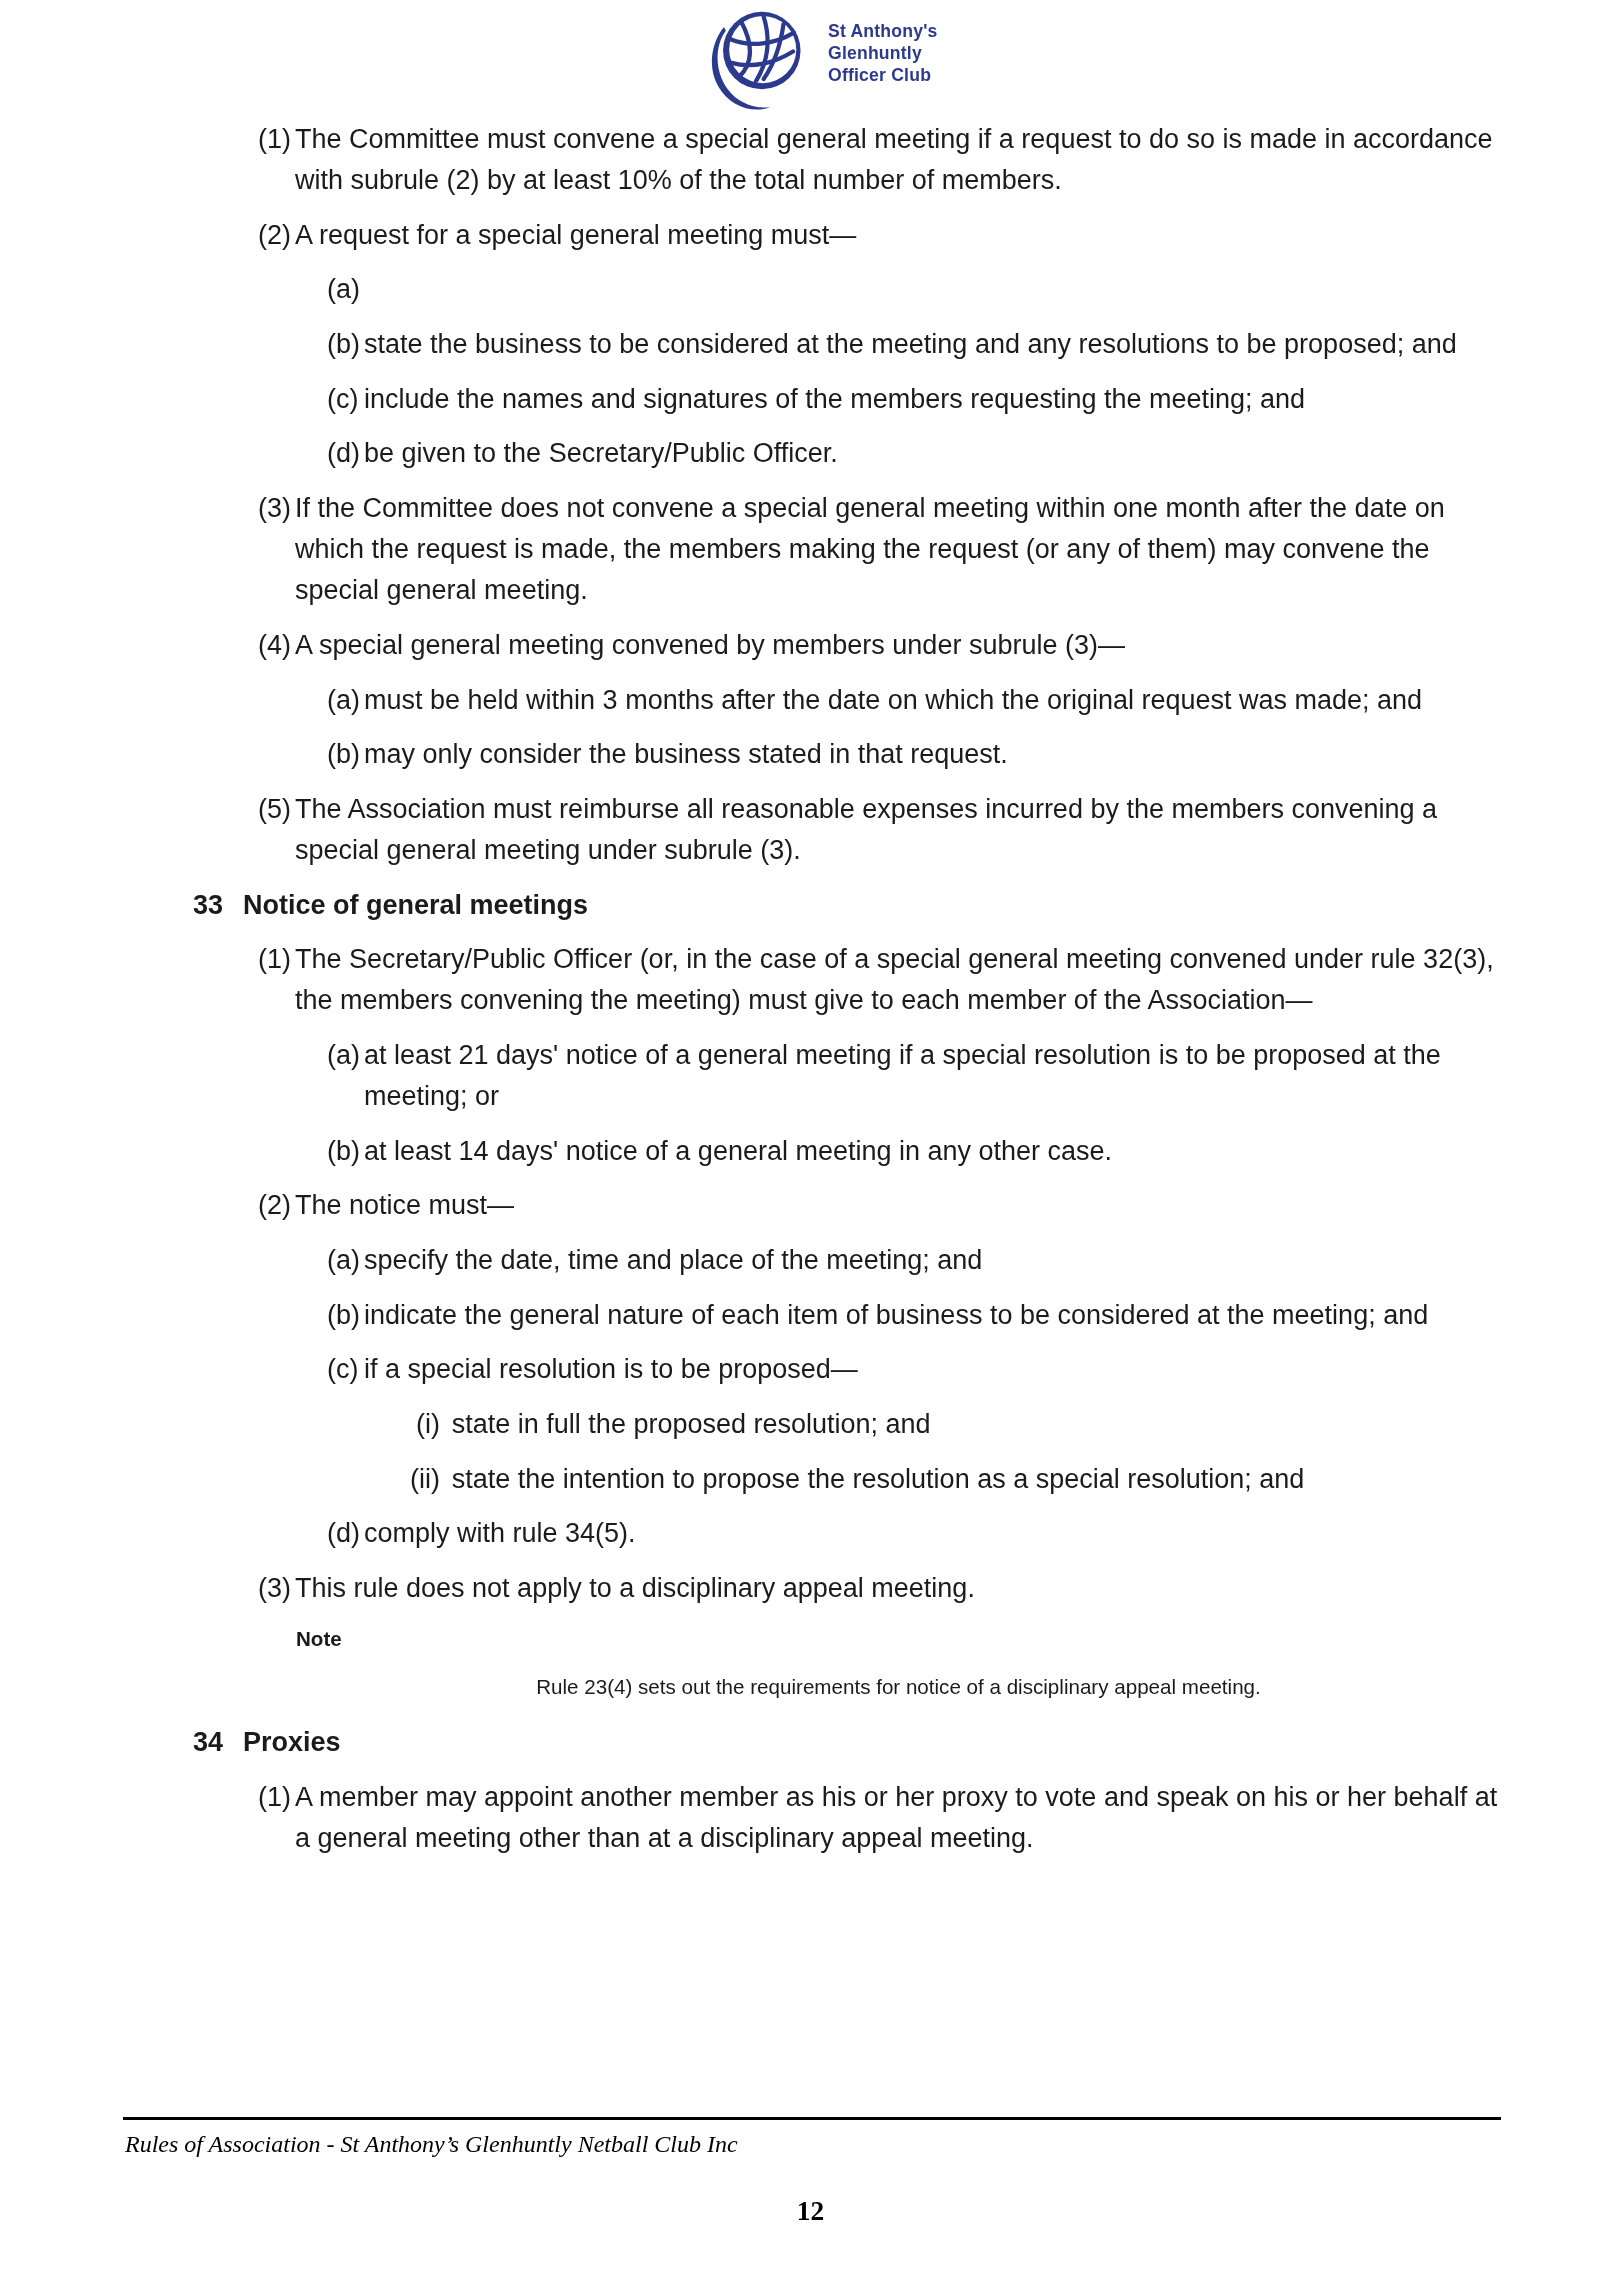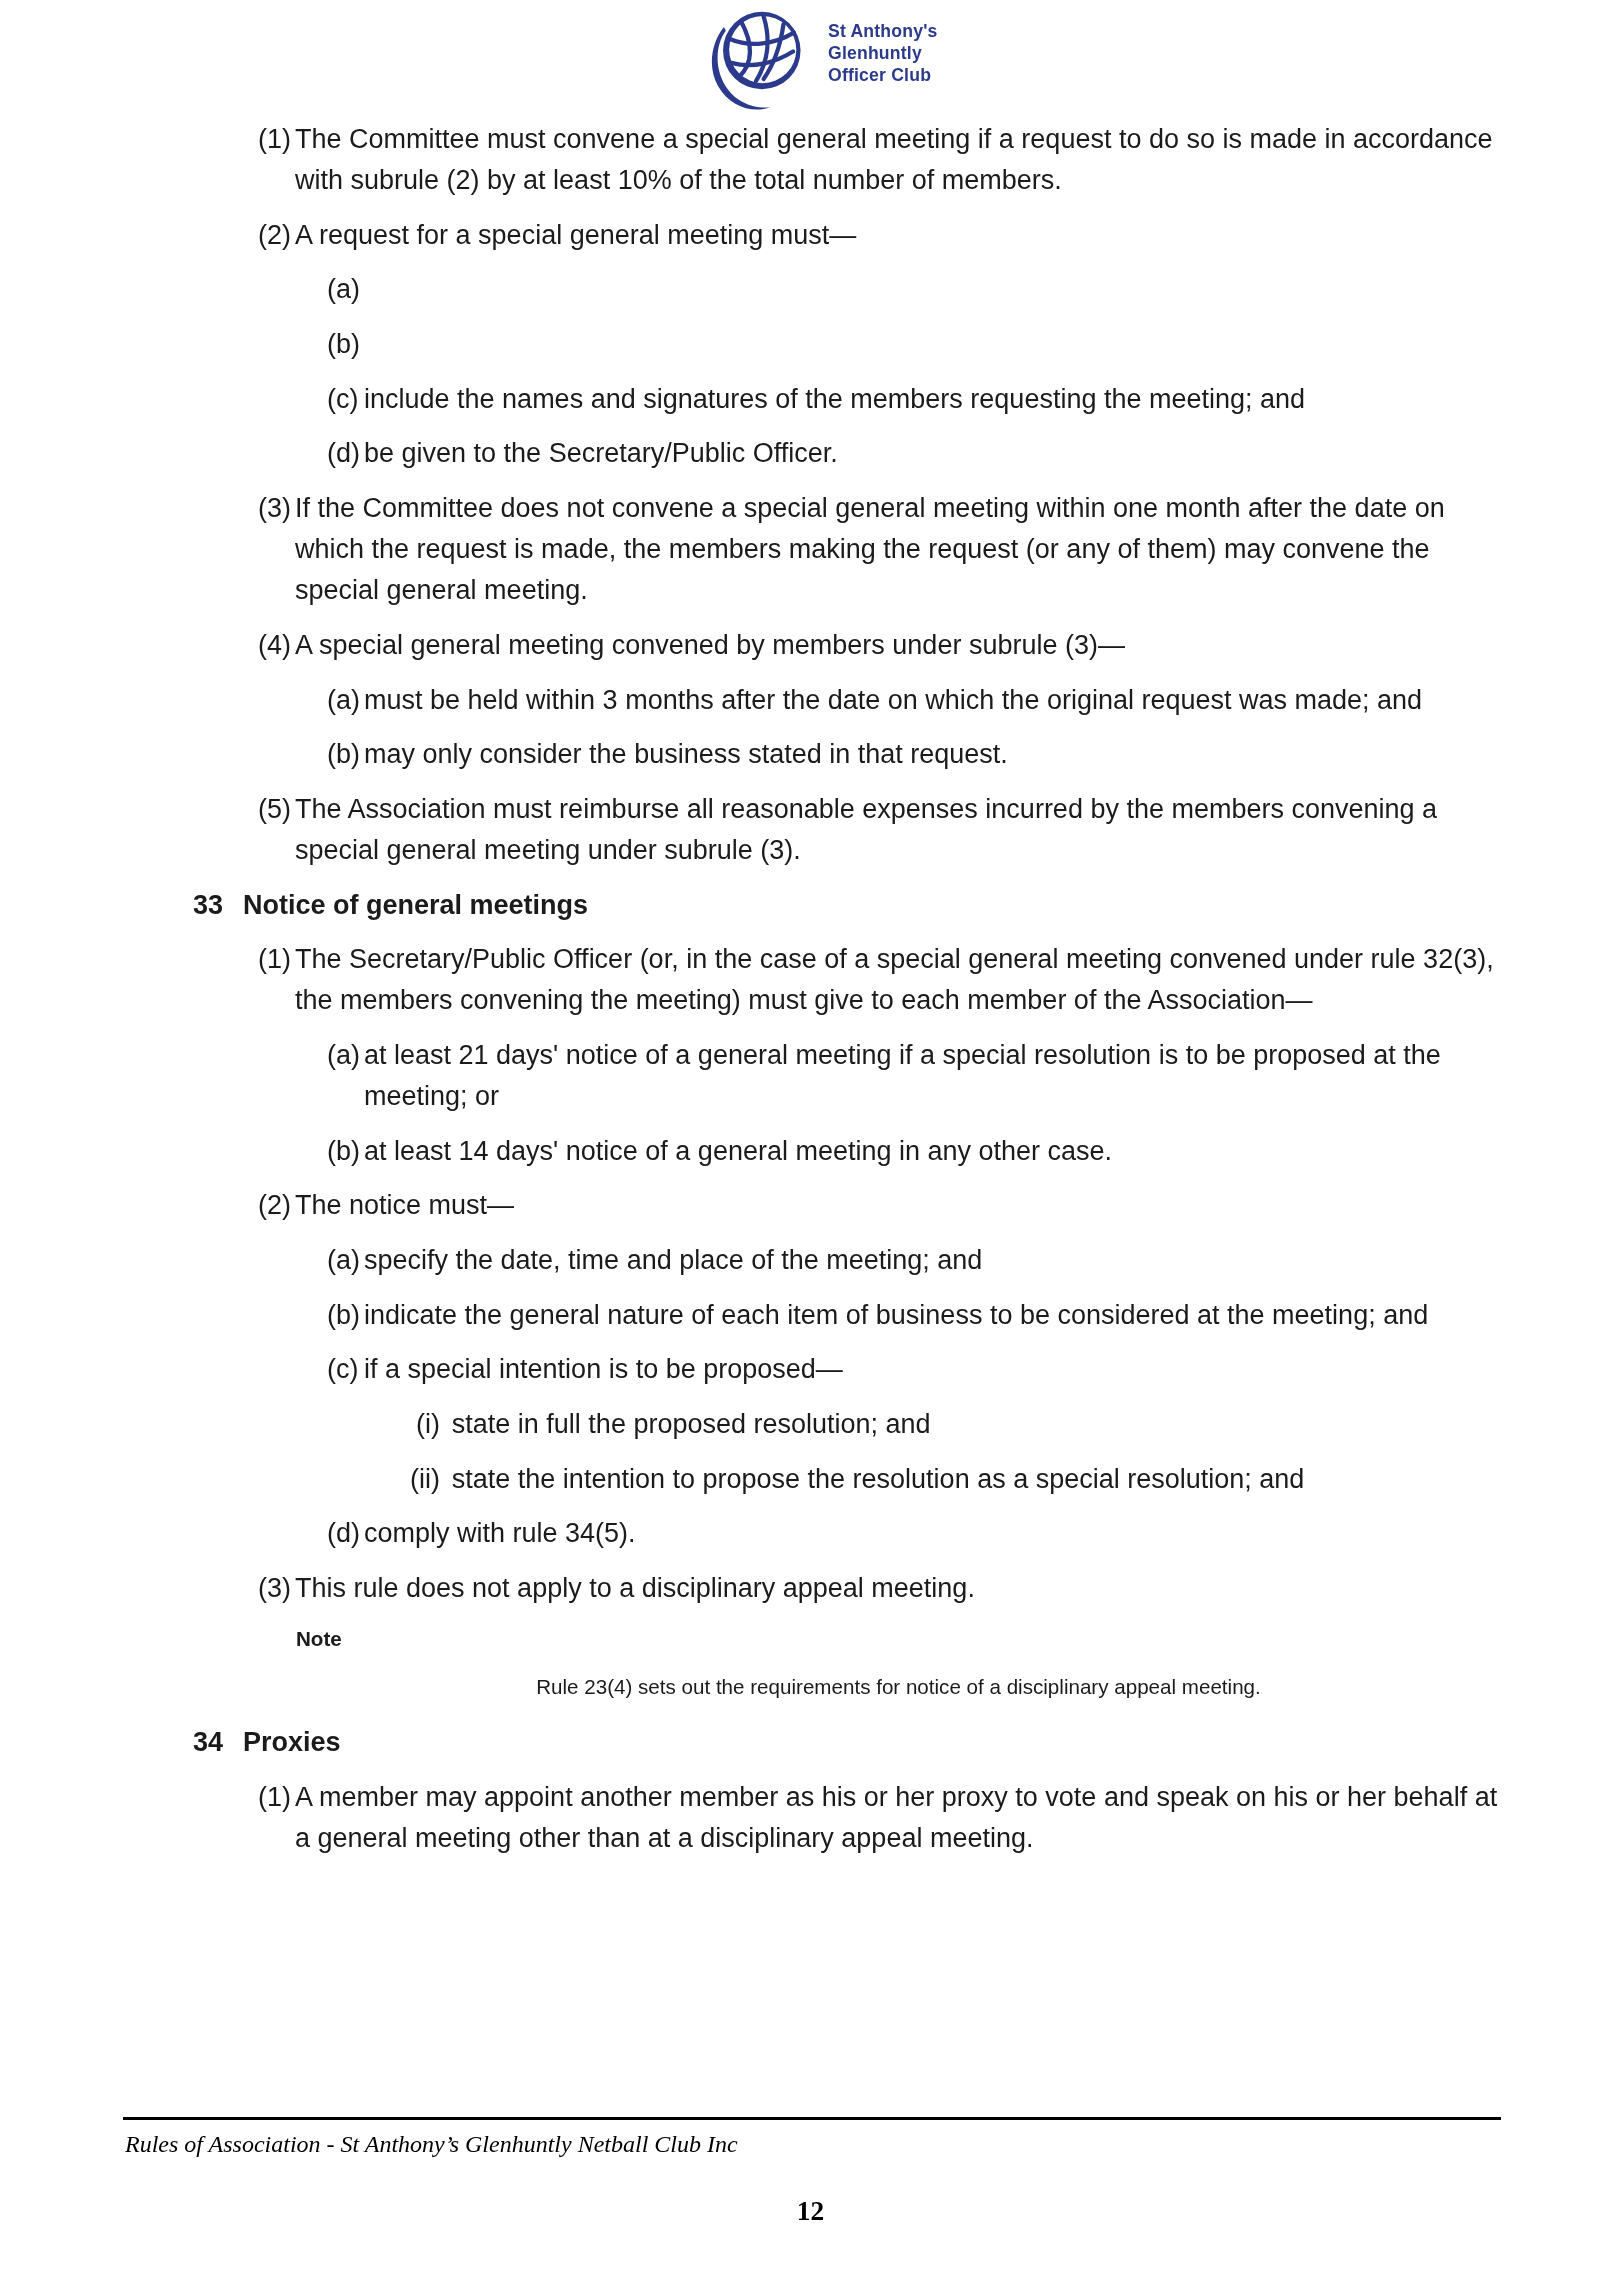--- a/index.html
+++ b/index.html
@@ -77,20 +77,21 @@
       </div>
       <div class="block item item1">
         <span class="marker">(2)</span>
         <span class="txt">A request for a special general meeting must—</span>
       </div>
       <div class="block item item2">
         <span class="marker">(a)</span>
       </div>
       <div class="block item item2">
         <span class="marker">(b)</span>
+        <span class="txt">state the business to be considered at the meeting and any resolutions to be proposed; and</span>
       </div>
       <div class="block item item2">
         <span class="marker">(c)</span>
         <span class="txt">include the names and signatures of the members requesting the meeting; and</span>
       </div>
       <div class="block item item2">
         <span class="marker">(d)</span>
         <span class="txt">be given to the Secretary/Public Officer.</span>
       </div>
       <div class="block item item1">
@@ -136,21 +137,21 @@
       <div class="block item item2">
         <span class="marker">(a)</span>
         <span class="txt">specify the date, time and place of the meeting; and</span>
       </div>
       <div class="block item item2">
         <span class="marker">(b)</span>
         <span class="txt">indicate the general nature of each item of business to be considered at the meeting; and</span>
       </div>
       <div class="block item item2">
         <span class="marker">(c)</span>
-        <span class="txt">if a special intention is to be proposed—</span>
+        <span class="txt">if a special resolution is to be proposed—</span>
       </div>
       <div class="block item item3">
         <span class="marker">(i)</span>
         <span class="txt">state in full the proposed resolution; and</span>
       </div>
       <div class="block item item3">
         <span class="marker">(ii)</span>
         <span class="txt">state the intention to propose the resolution as a special resolution; and</span>
       </div>
       <div class="block item item2">

